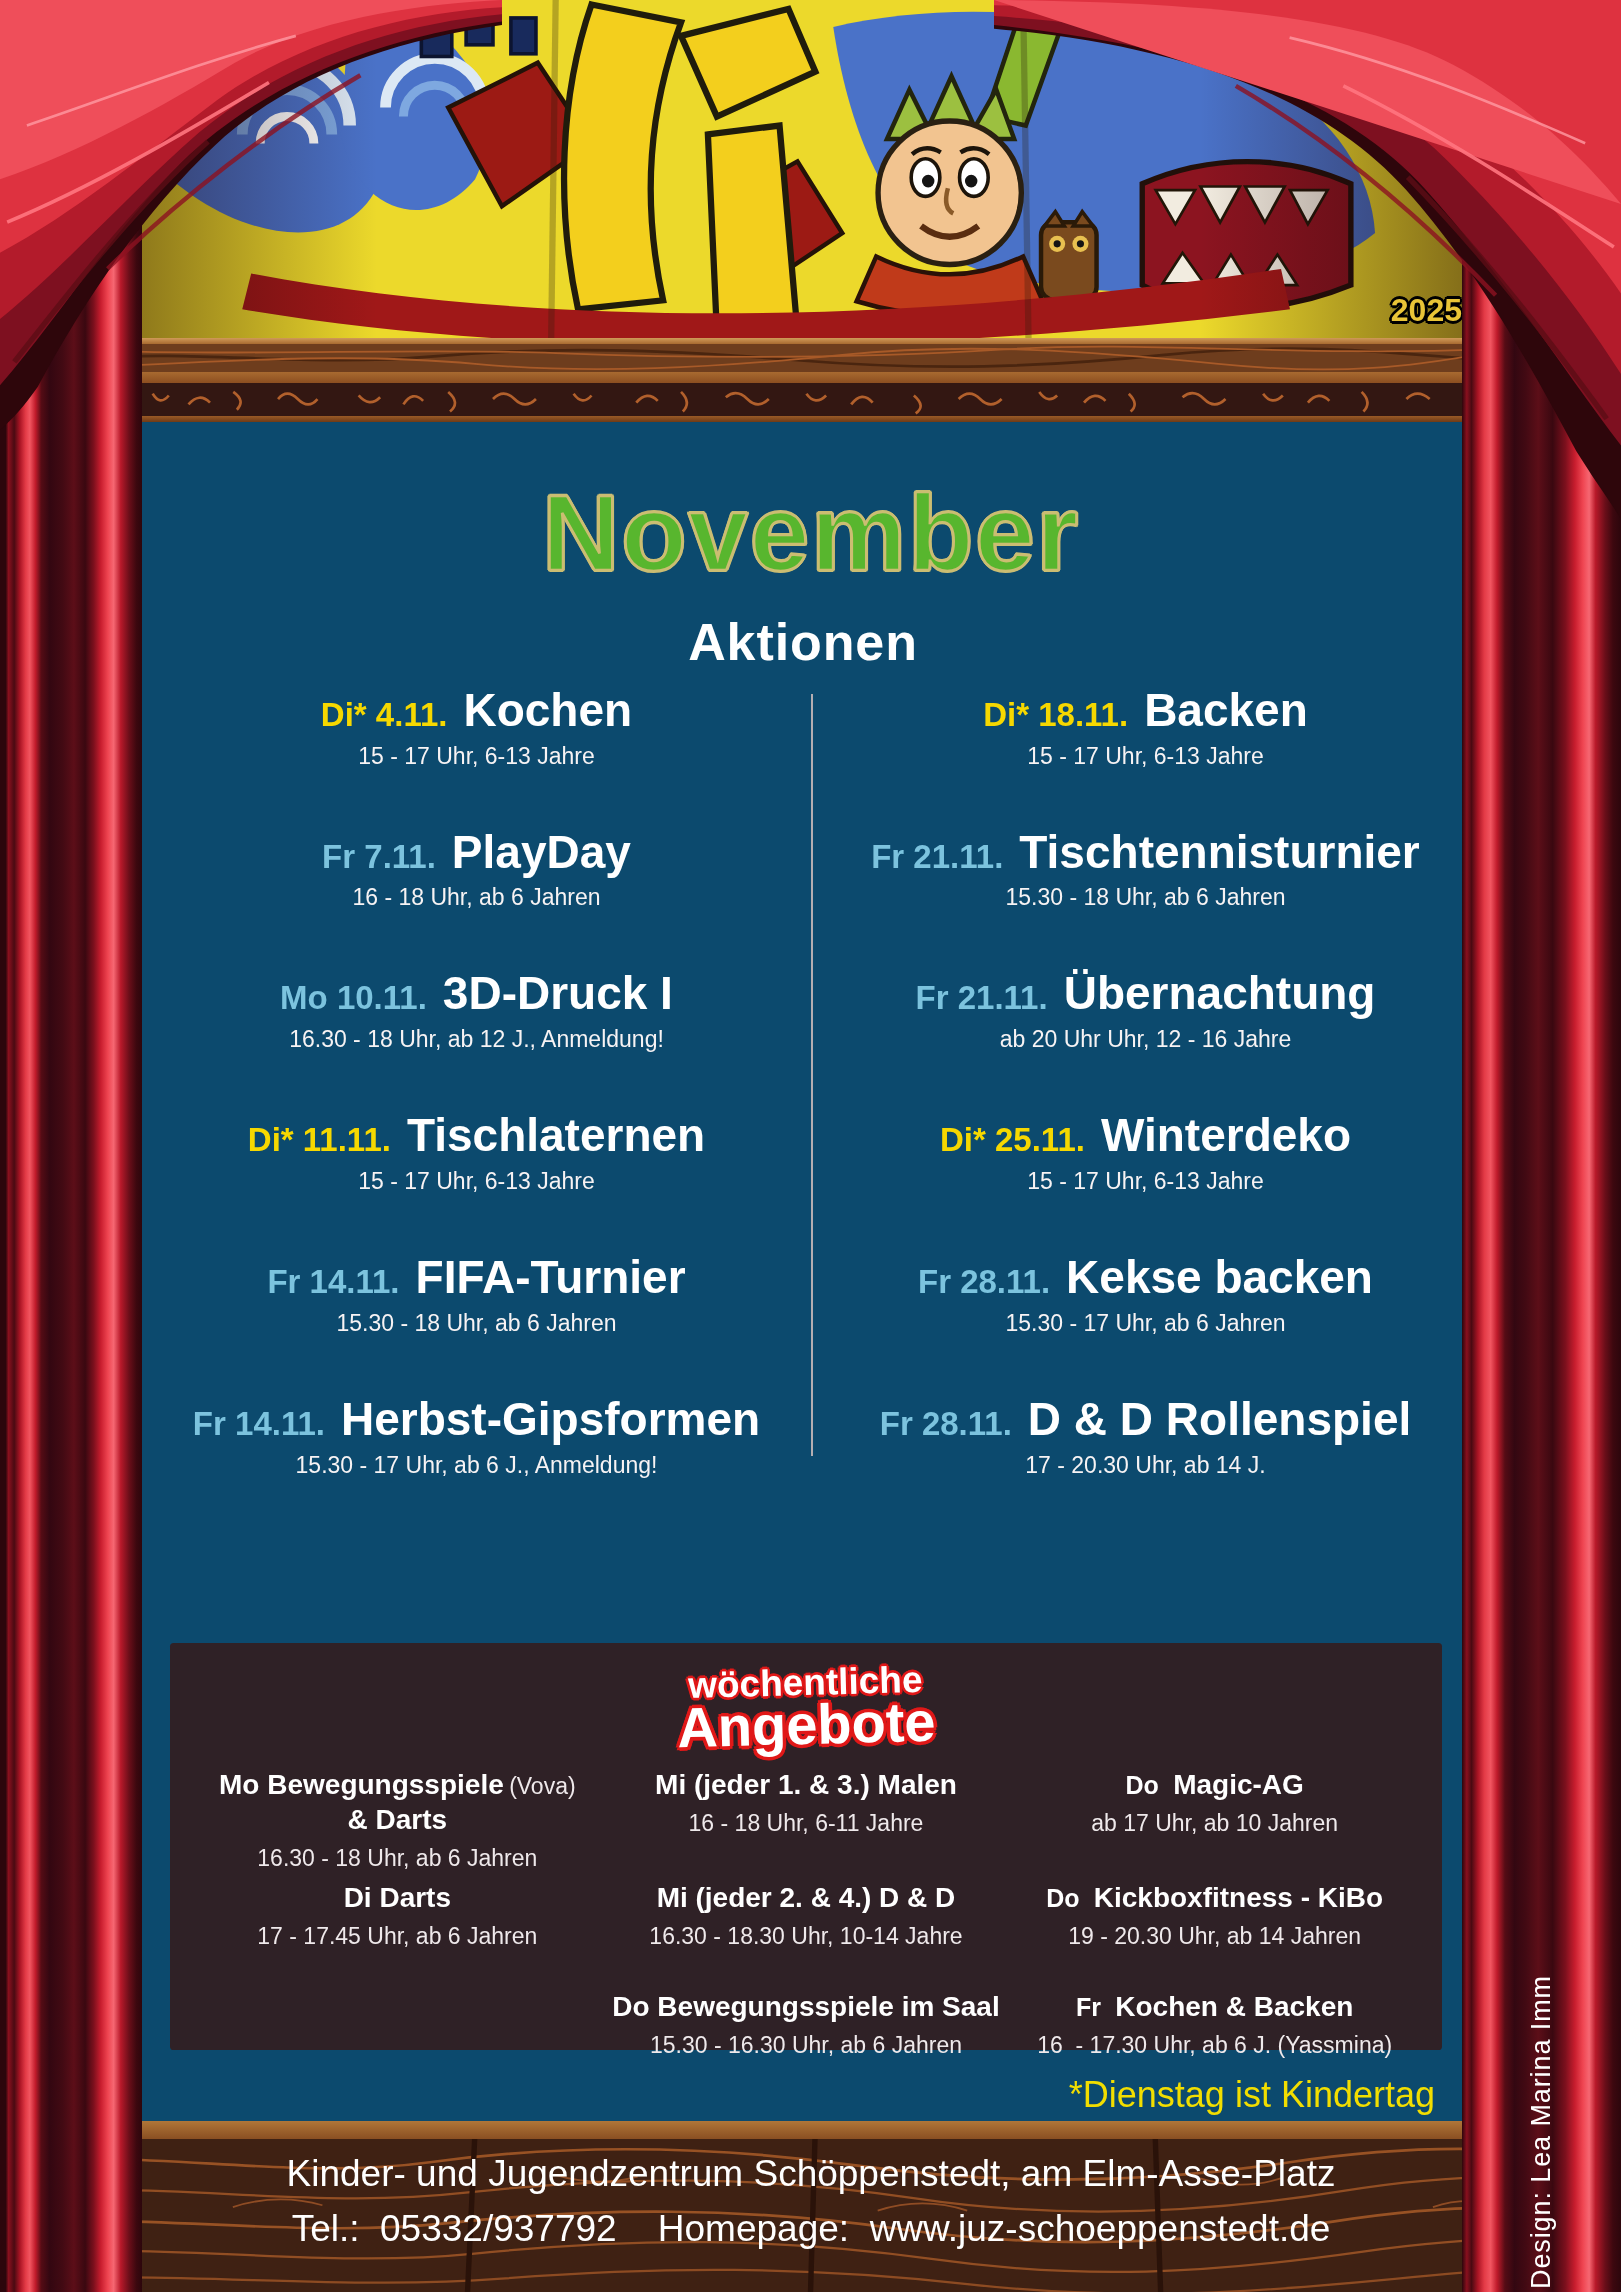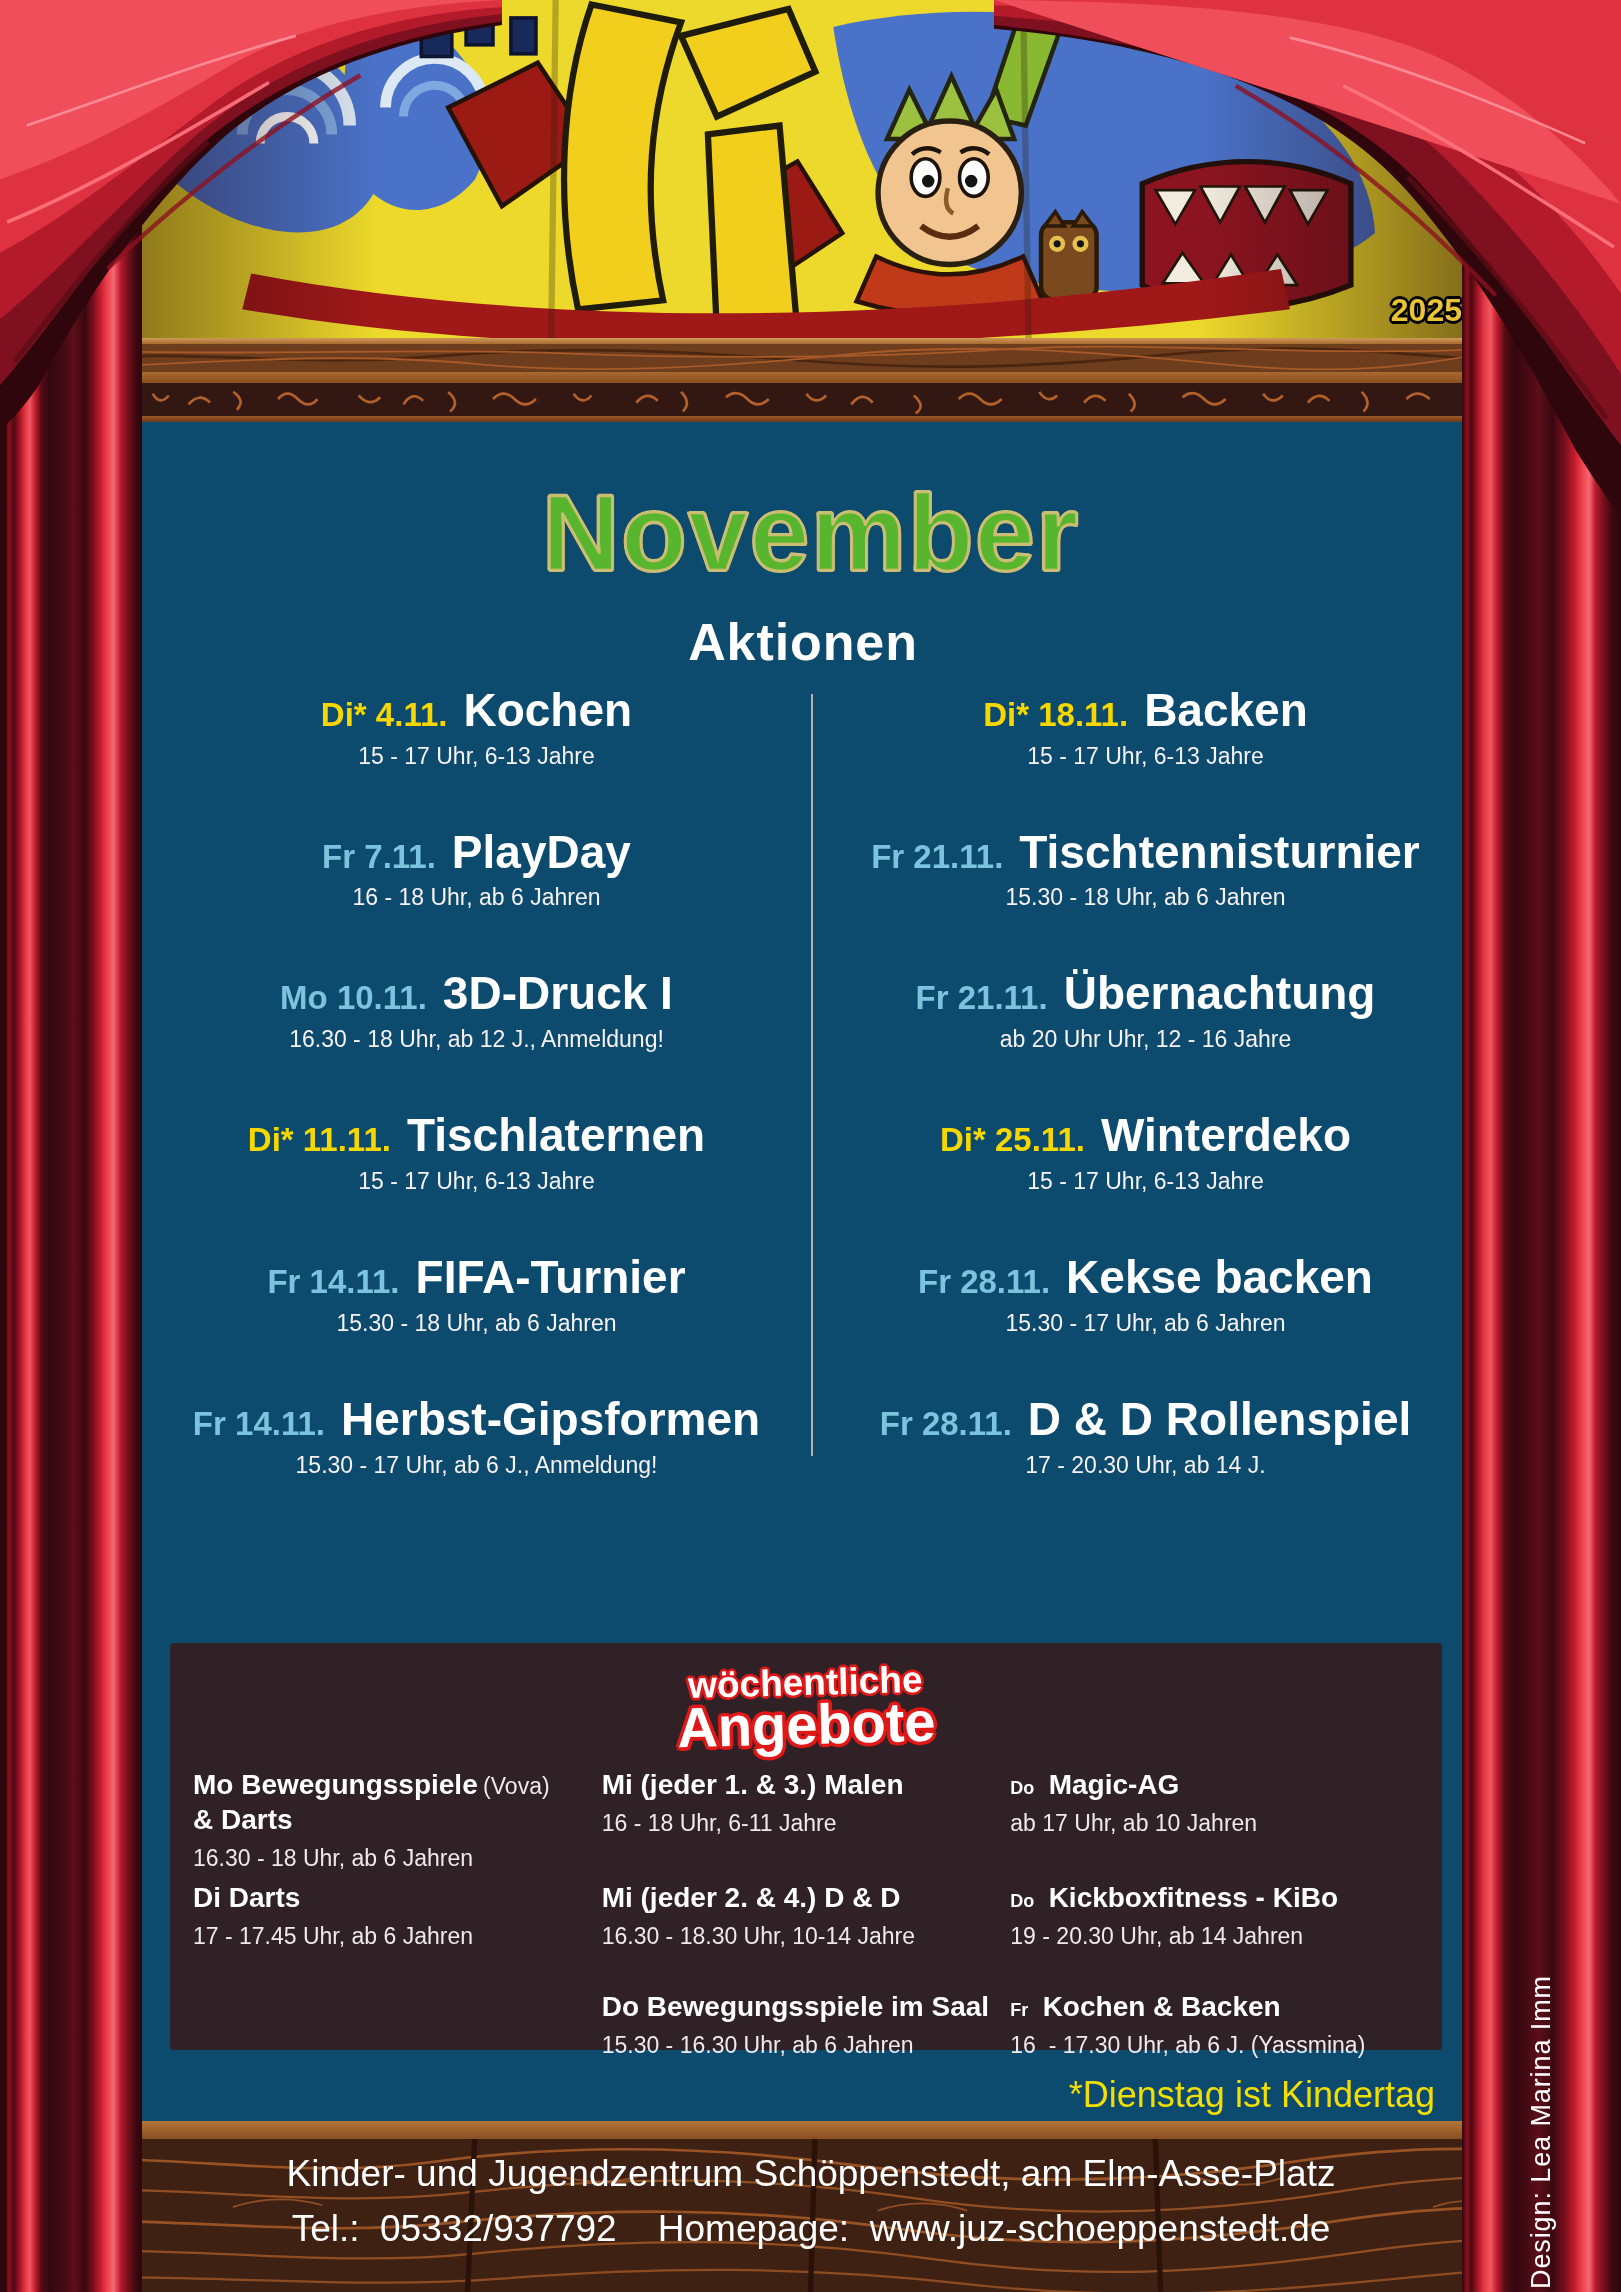--- a/index.html
+++ b/index.html
@@ -41,23 +41,23 @@
   .pre{white-space:pre;}
   
   .weekly{position:absolute;left:170px;top:1643px;width:1272px;height:407px;background:#2f2126;z-index:3;border-radius:3.6px;}
   .weekly-header{margin-top:21.5px;text-align:center;transform:rotate(-1.5deg);line-height:.95;}
   .wh1{font-size:37px;font-weight:bold;color:#ffffff;
     text-shadow:-2.7px 0 #e01818,2.7px 0 #e01818,0 -2.7px #e01818,0 2.7px #e01818,-1.8px -1.8px #e01818,1.8px 1.8px #e01818,-1.8px 1.8px #e01818,1.8px -1.8px #e01818;}
   .wh2{font-size:56px;font-weight:bold;color:#ffffff;margin-top:-1.8px;
     text-shadow:-3.6px 0 #e01818,3.6px 0 #e01818,0 -3.6px #e01818,0 3.6px #e01818,-2.7px -2.7px #e01818,2.7px 2.7px #e01818,-2.7px 2.7px #e01818,2.7px -2.7px #e01818;}
   .weekly-grid{display:grid;grid-template-columns:1fr 1fr 1fr;margin-top:16px;padding:0 23px;}
   .w-col{display:grid;grid-template-rows:113px 109px auto;}
-  .w-item{text-align:left;}
+  .w-item{text-align:center;}
   .w-titleline{font-size:28px;font-weight:bold;color:#ffffff;line-height:1.25;}
-  .w-day{font-size:18px;font-weight:bold;color:#ffffff;margin-right:14.3px;}
+  .w-day{font-size:25px;font-weight:bold;color:#ffffff;margin-right:14.3px;}
   .w-day:empty{display:none;}
   .w-note{font-size:23px;font-weight:normal;color:#efe9eb;margin-left:5.4px;}
   .w-note:empty{display:none;}
   .w-title2{font-size:28px;font-weight:bold;color:#ffffff;line-height:1.25;}
   .w-title2:empty{display:none;}
   .w-detail{margin-top:8px;font-size:23px;color:#efe9eb;}
   
   .kindertag{position:absolute;top:2074px;right:186px;font-size:36px;color:#f2de00;z-index:3;}
   .floor{position:absolute;left:0;right:0;top:2121px;height:172px;z-index:2;}
   .floor-bar{height:18px;background:linear-gradient(#b07638,#8a4f22);}

